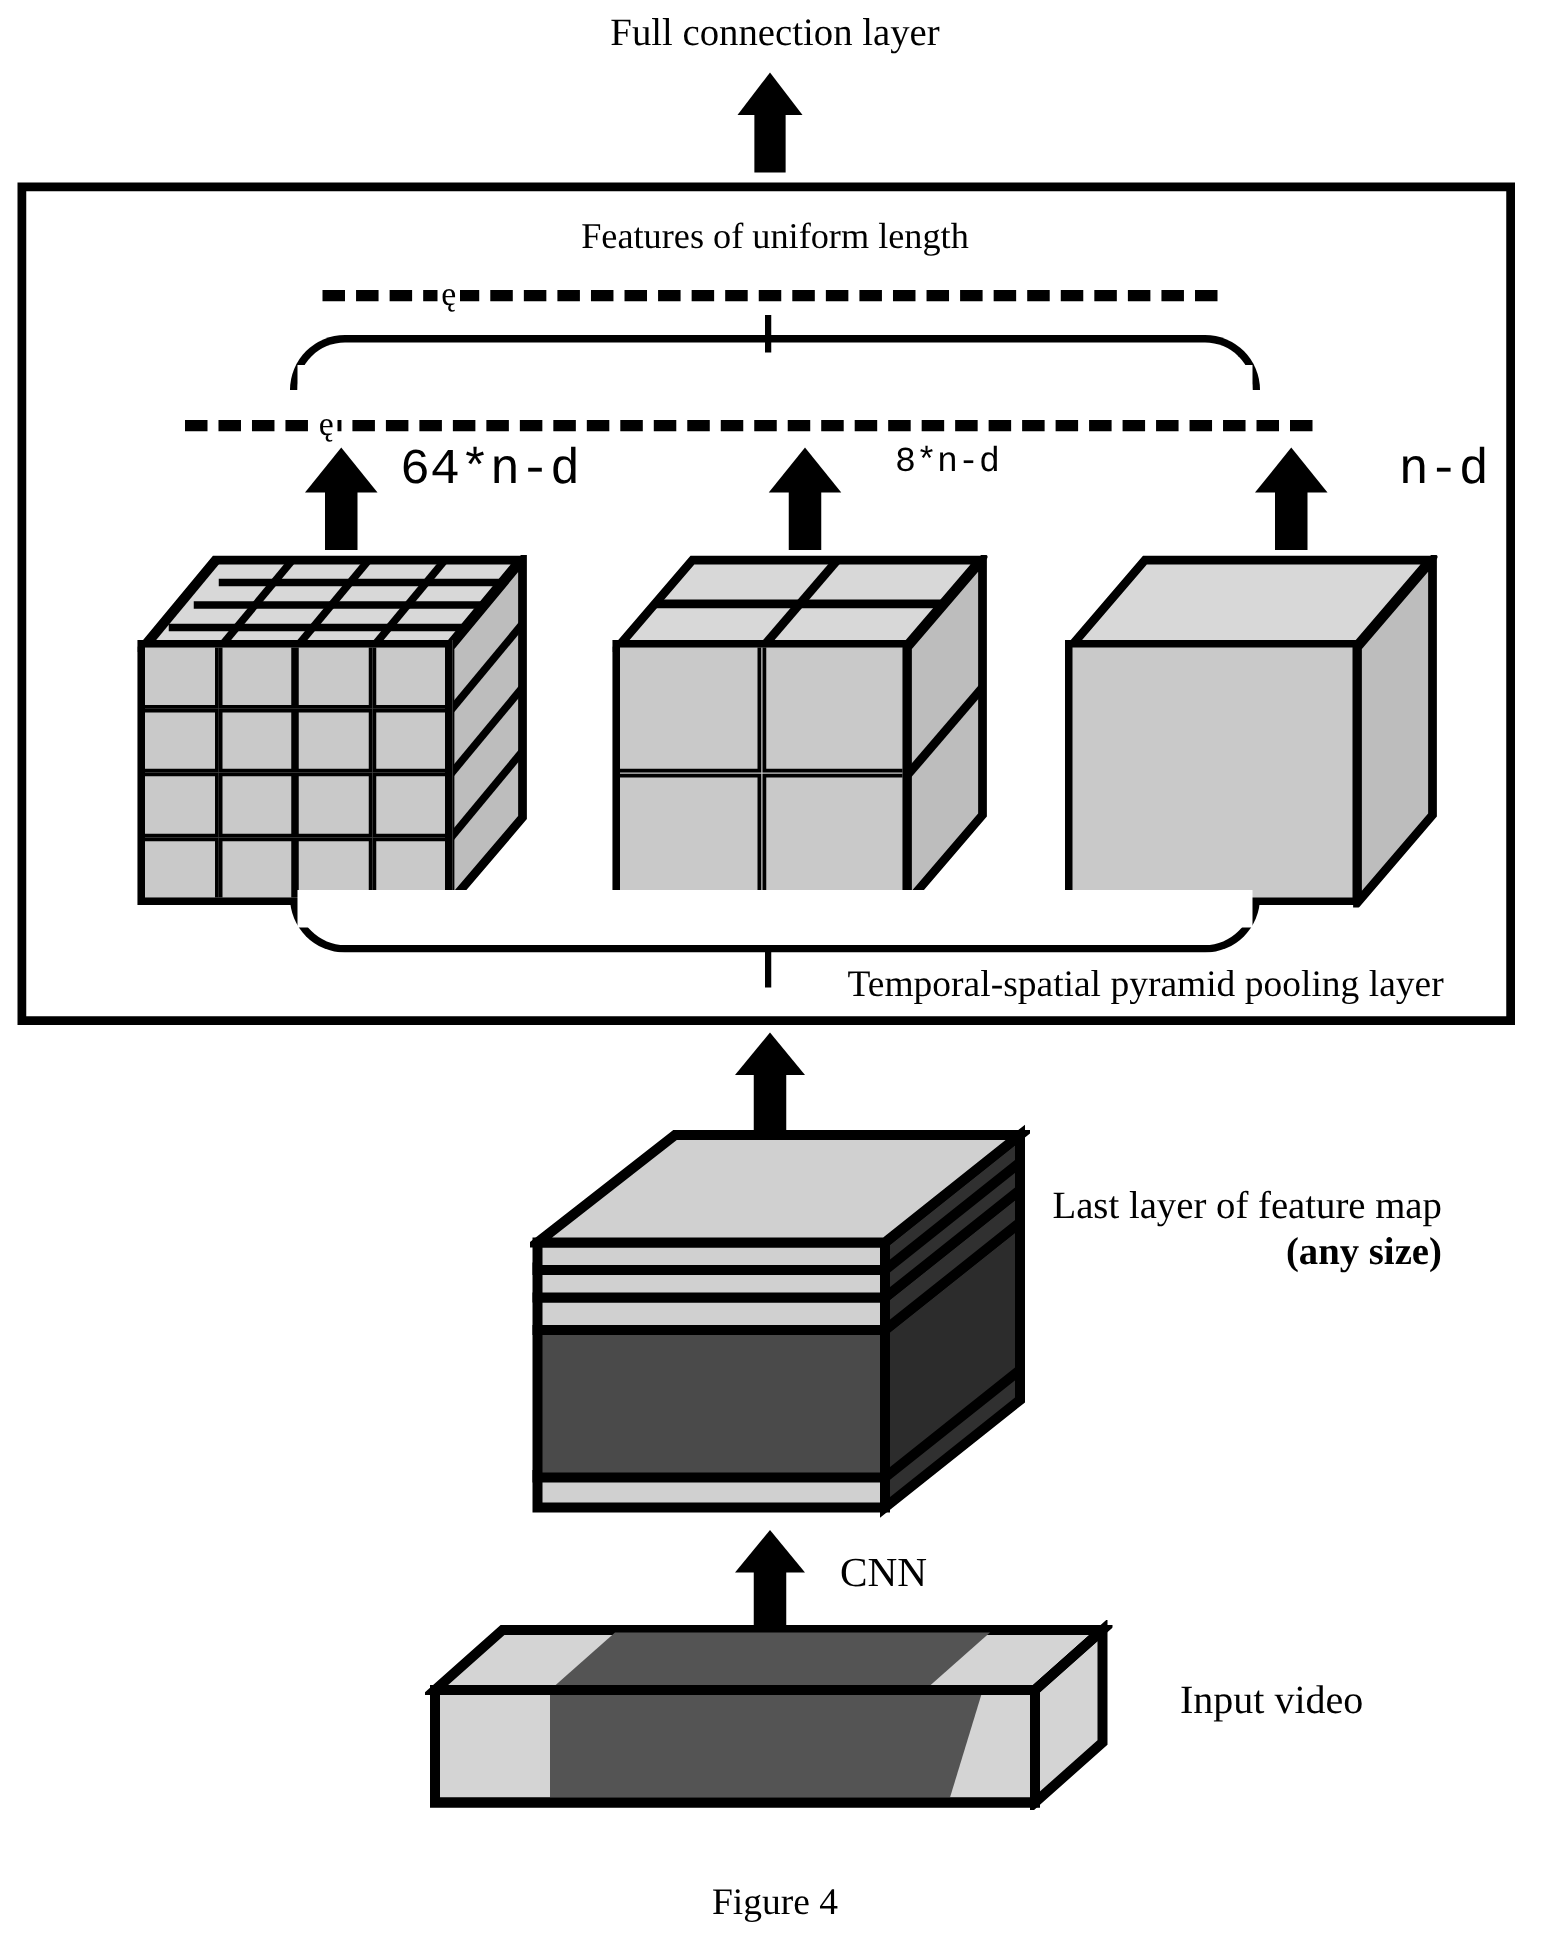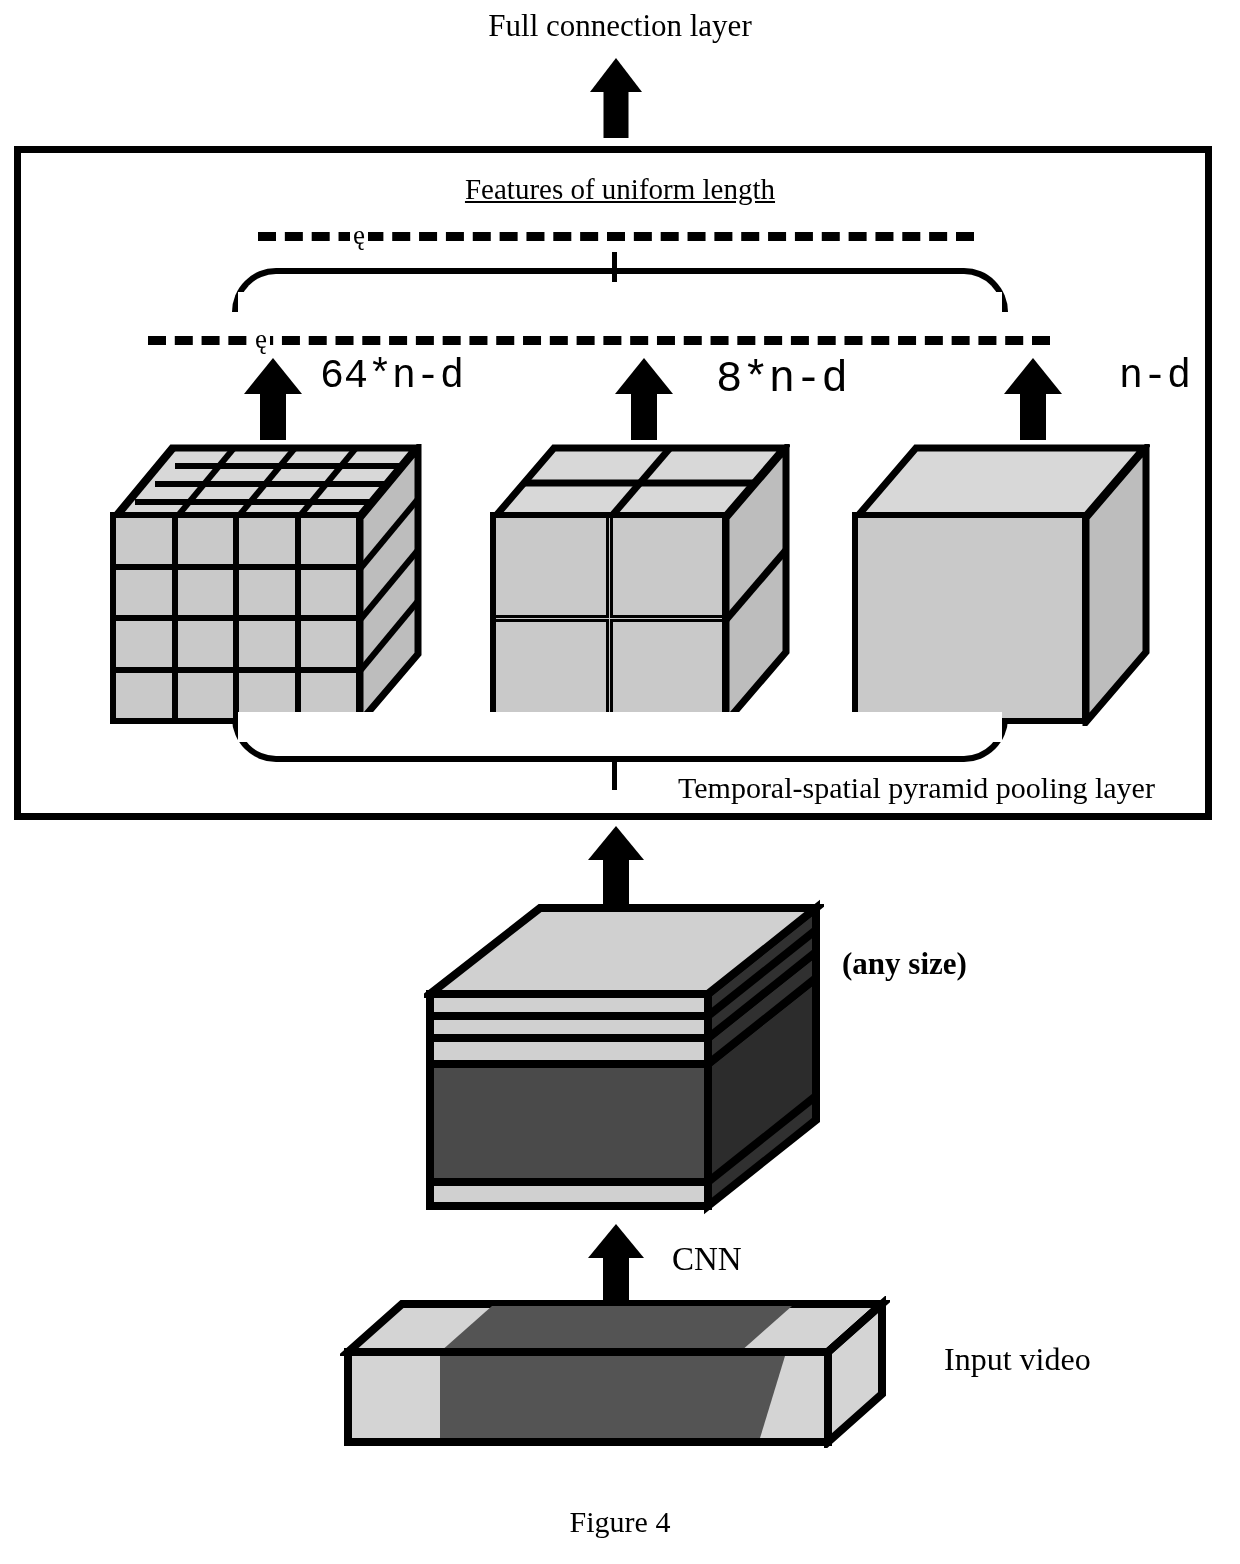--- a/index.html
+++ b/index.html
@@ -28,30 +28,30 @@
     white-space: nowrap;
     line-height: 1.18;
   }
   .sans-label {
     font-family: Liberation Mono, monospace;
     color: #000;
     white-space: nowrap;
     line-height: 1.05;
   }
   .t-fullconn   { left: 0; top: 8px; width: 1240px; text-align: center; font-size: 31px; }
-  .t-features   { left: 0; top: 172px; width: 1240px; text-align: center; font-size: 29px; text-decoration: underline; }
+  .t-features   { left: 0; top: 172px; width: 1240px; text-align: center; font-size: 29px; }
   .t-tsp        { left: 678px; top: 770px; font-size: 30px; }
   .t-lastlayer  { left: 842px; top: 946px; font-size: 31px; text-align: left; }
   .t-lastlayer .l2 { display: block; text-align: right; font-weight: bold; }
   .t-cnn        { left: 672px; top: 1240px; font-size: 33px; }
   .t-inputvideo { left: 944px; top: 1341px; font-size: 32px; }
   .t-figure     { left: 0; top: 1504px; width: 1240px; text-align: center; font-size: 30px; }
 
   .t-64nd { left: 320px; top: 356px; font-size: 40px; }
-  .t-8nd  { left: 716px; top: 356px; font-size: 44px; }
+  .t-8nd  { left: 716px; top: 356px; font-size: 28px; }
   .t-nd   { left: 1087px; top: 356px; font-size: 40px; margin-left: 32px; }
 
   
   .eglyph {
     font-family: "Liberation Serif", "DejaVu Serif", serif;
     font-size: 27px;
     color: #000;
     background: #fff;
     padding: 0 3px;
     line-height: 1;
@@ -303,20 +303,21 @@
       <polygon points="6,116 6,140 284,140 284,116" fill="#d0d0d0" stroke="#000" stroke-width="8"></polygon>
       <polygon points="284,140 284,116 392,30 392,54" fill="#303030" stroke="#000" stroke-width="8"></polygon>
 
       <polygon points="6,96 6,118 284,118 284,96" fill="#d0d0d0" stroke="#000" stroke-width="8"></polygon>
       <polygon points="284,118 284,96 392,10 392,32" fill="#303030" stroke="#000" stroke-width="8"></polygon>
       <polygon points="6,96 116,10 392,10 284,96" fill="#d0d0d0" stroke="#000" stroke-width="8"></polygon>
     </svg>
   </div>
 
   <div class="abs serif-label t-lastlayer">
+    <span>Last layer of feature map</span>
     <span class="l2">(any size)</span>
   </div>
 
   <div class="arrow-up abs" style="left:588px; top:1224px; width:56px; height:78px;">
     <div class="head" style="border-width:0 28px 34px 28px;"></div>
     <div class="shaft" style="top:32px; width:26px; height:46px;"></div>
   </div>
   <div class="abs serif-label t-cnn">CNN</div>
 
   <div class="solid" style="left:340px; top:1296px; width:550px; height:150px;">

